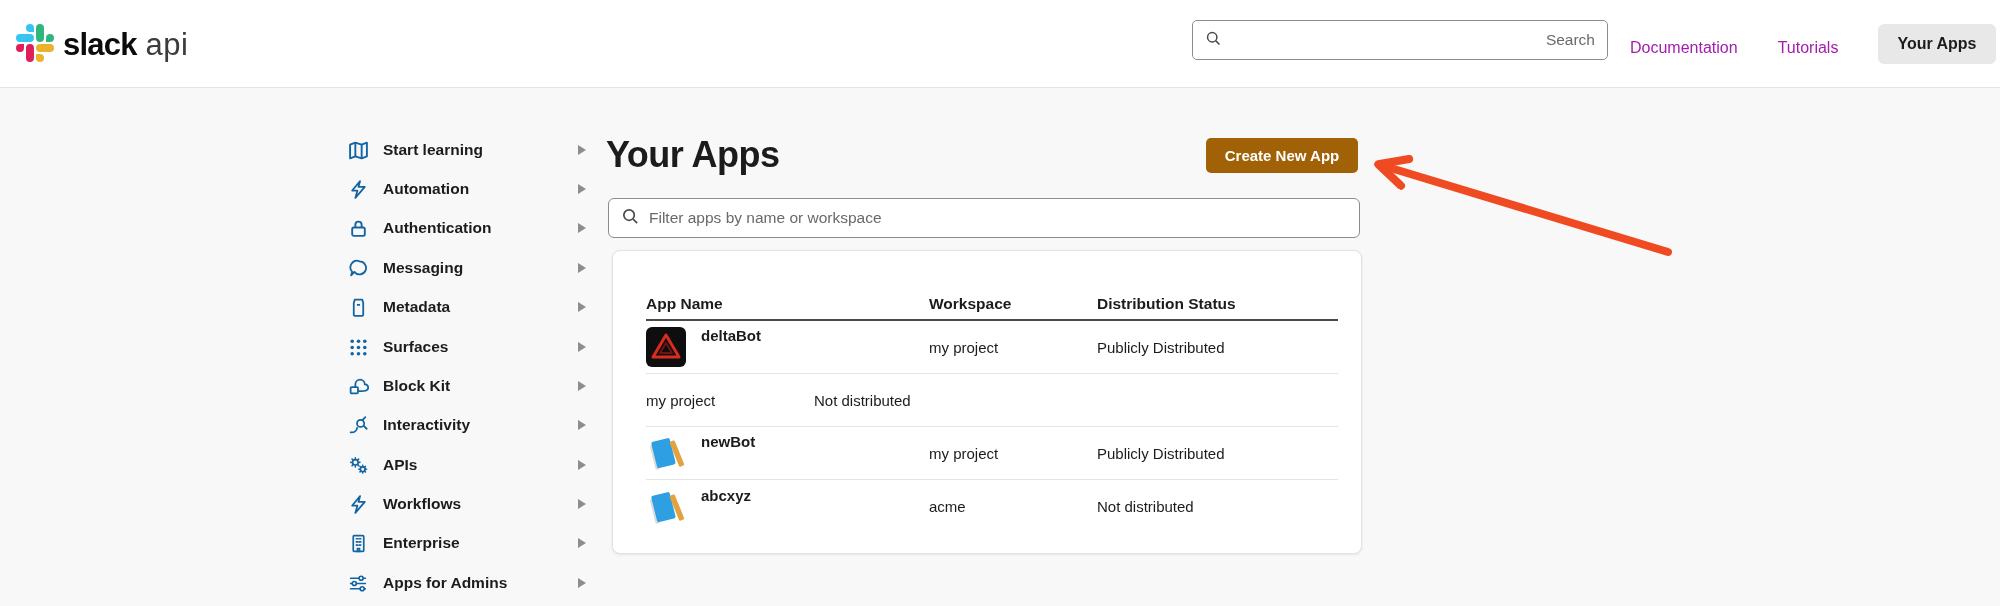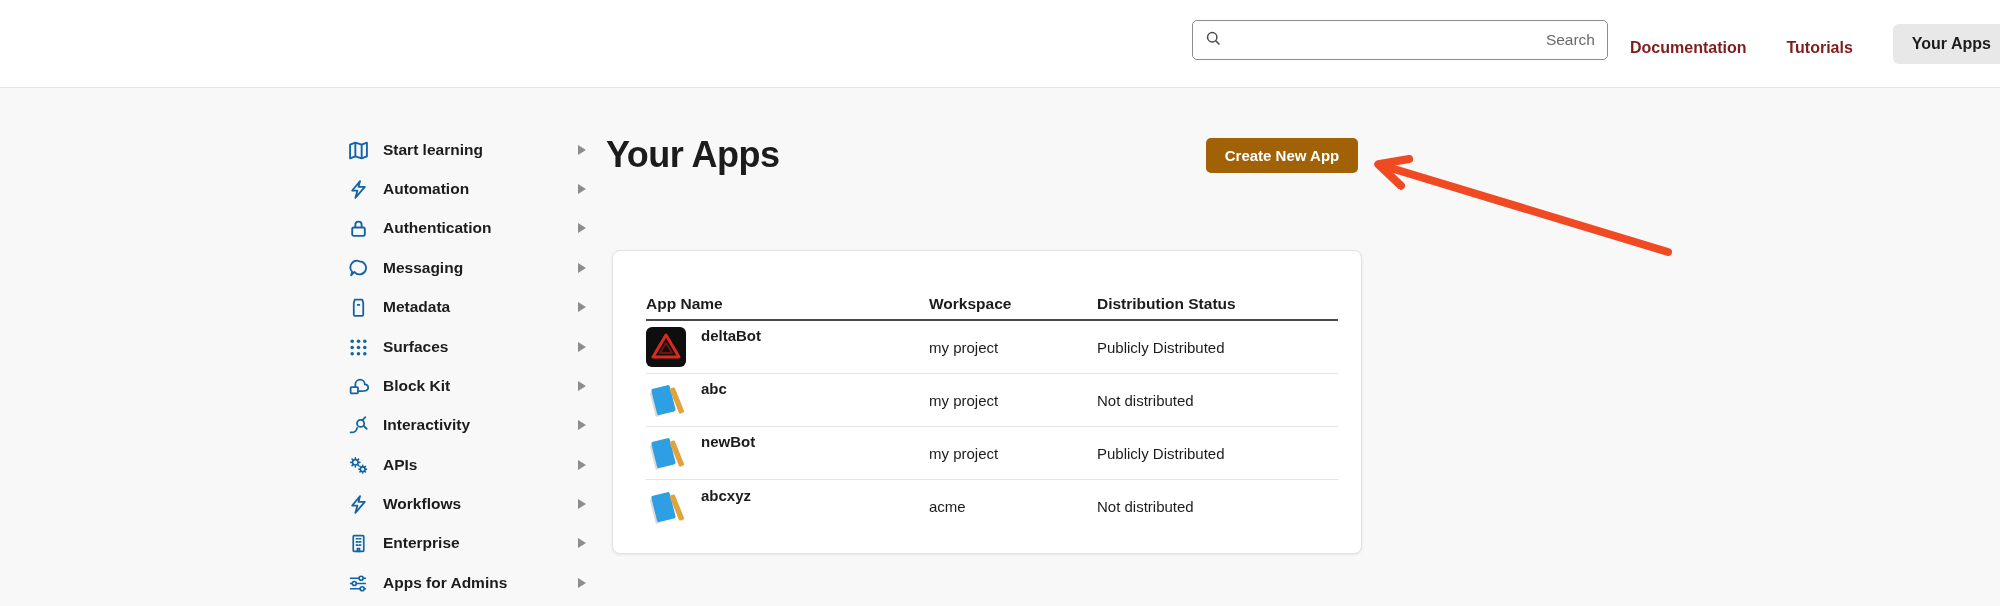--- a/index.html
+++ b/index.html
@@ -21,21 +21,21 @@
     position:absolute; left:1192px; top:20px; width:416px; height:40px;
     background:#fff; border:1px solid #8d8d8d; border-radius:5px;
     display:flex; align-items:center; padding:0 12px; gap:8px;
   }
   .searchbox input {
     border:none; outline:none; flex:1; font-size:15.5px; color:#1d1c1d;
     font-family:"Liberation Sans", sans-serif; background:transparent;text-align:right;
   }
   .searchbox input::placeholder { color:#696969; }
   .topnav { position:absolute; left:1630px; top:0; height:88px; display:flex; align-items:center; gap:40px; }
-  .topnav .navlink { font-size:16px; font-weight:700; color:#7f1d1d; cursor:pointer; white-space:nowrap;margin-top:8px; }
+  .topnav .navlink { font-size:16px; font-weight:400; color:#a21caf; cursor:pointer; white-space:nowrap;margin-top:8px; }
   .topnav .navpill {
     background:#e8e8e8; border-radius:6px; padding:11px 19px;
     font-size:16px; font-weight:700; color:#1d1c1d; cursor:pointer; white-space:nowrap;
   }
   
   .side-item {
     position:absolute; left:348px; width:238px; height:30px;
     display:flex; align-items:center; cursor:pointer;
   }
   .side-item .sicon { width:21px; height:21px; display:flex; align-items:center; justify-content:center; flex:none; }
@@ -83,20 +83,30 @@
   .appicon { width:40px; height:40px; flex:none; }
   
   .annot-arrow { position:absolute; left:1350px; top:140px; width:340px; height:130px; pointer-events:none; z-index:5; }
 </style>
 </head>
 <body>
 
 <div id="app">
 
   <div class="topbar">
+    <div class="logo">
+      <span><svg viewBox="0 0 24 24">
+        <path fill="#E01E5A" d="M5.042 15.165a2.528 2.528 0 0 1-2.52 2.523A2.528 2.528 0 0 1 0 15.165a2.527 2.527 0 0 1 2.522-2.52h2.52v2.52zM6.313 15.165a2.527 2.527 0 0 1 2.521-2.52 2.527 2.527 0 0 1 2.521 2.52v6.313A2.528 2.528 0 0 1 8.834 24a2.528 2.528 0 0 1-2.521-2.522v-6.313z"></path>
+        <path fill="#36C5F0" d="M8.834 5.042a2.528 2.528 0 0 1-2.521-2.52A2.528 2.528 0 0 1 8.834 0a2.528 2.528 0 0 1 2.521 2.522v2.52H8.834zM8.834 6.313a2.528 2.528 0 0 1 2.521 2.521 2.528 2.528 0 0 1-2.521 2.521H2.522A2.528 2.528 0 0 1 0 8.834a2.528 2.528 0 0 1 2.522-2.521h6.312z"></path>
+        <path fill="#2EB67D" d="M18.956 8.834a2.528 2.528 0 0 1 2.522-2.521A2.528 2.528 0 0 1 24 8.834a2.528 2.528 0 0 1-2.522 2.521h-2.522V8.834zM17.688 8.834a2.528 2.528 0 0 1-2.523 2.521 2.527 2.527 0 0 1-2.52-2.521V2.522A2.527 2.527 0 0 1 15.165 0a2.528 2.528 0 0 1 2.523 2.522v6.312z"></path>
+        <path fill="#ECB22E" d="M15.165 18.956a2.528 2.528 0 0 1 2.523 2.522A2.528 2.528 0 0 1 15.165 24a2.527 2.527 0 0 1-2.52-2.522v-2.522h2.52zM15.165 17.688a2.527 2.527 0 0 1-2.52-2.523 2.526 2.526 0 0 1 2.52-2.52h6.313A2.527 2.527 0 0 1 24 15.165a2.528 2.528 0 0 1-2.522 2.523h-6.313z"></path>
+      </svg></span>
+      <span class="brand">slack</span>
+      <span class="suffix">api</span>
+    </div>
 
     <div class="searchbox">
       <span><svg width="17" height="17" viewBox="0 0 20 20" fill="none" stroke="#4a4a4a" stroke-width="1.8">
             <circle cx="8.5" cy="8.5" r="5.5"></circle>
             <line x1="12.8" y1="12.8" x2="17" y2="17"></line>
           </svg></span>
       <input type="text" placeholder="Search" style="">
     </div>
 
     <div class="topnav">
@@ -233,20 +243,27 @@
         </svg>
       </span>
     <span class="slabel">Apps for Admins</span>
     <span class="sarrow"></span>
   </div>
 
   <h1 class="page-title">Your Apps</h1>
 
   <button class="create-btn">Create New App</button>
 
+  <div class="filterbox">
+    <span><svg width="19" height="19" viewBox="0 0 20 20" fill="none" stroke="#4a4a4a" stroke-width="1.8">
+          <circle cx="8.5" cy="8.5" r="5.5"></circle>
+          <line x1="12.8" y1="12.8" x2="17" y2="17"></line>
+        </svg></span>
+    <input type="text" placeholder="Filter apps by name or workspace" style="">
+  </div>
 
   <div class="apps-card">
     <div class="apps-table">
       <div class="t-head">
         <span class="th col-name">App Name</span>
         <span class="th col-ws">Workspace</span>
         <span class="th col-status">Distribution Status</span>
       </div>
 
       <div class="t-row">
@@ -256,32 +273,20 @@
                 <path d="M20 8 33 30H7z" fill="none" stroke="#d92b1f" stroke-width="3" stroke-linejoin="round"></path>
                 <path d="M20 16 26 26H14z" fill="none" stroke="#6e140d" stroke-width="2" stroke-linejoin="round"></path>
               </svg></span>
           <span class="appname">deltaBot</span>
         </span>
         <span class="cell col-ws">my project</span>
         <span class="cell col-status">Publicly Distributed</span>
       </div>
 
       <div class="t-row">
-        <span class="cell col-name namecell">
-          <span class="appicon"><svg viewBox="0 0 40 40">
-                <g transform="rotate(-14 20 20)">
-                  <rect x="6" y="9" width="4" height="25" rx="1" fill="#d9d9d9"></rect>
-                  <rect x="8" y="6" width="19" height="27" rx="2" fill="#2e9fe2"></rect>
-                </g>
-                <g transform="rotate(-22 31 20)">
-                  <rect x="28" y="7" width="5.5" height="27" rx="1.5" fill="#e2a23d"></rect>
-                </g>
-              </svg></span>
-          <span class="appname">abc</span>
-        </span>
         <span class="cell col-ws">my project</span>
         <span class="cell col-status">Not distributed</span>
       </div>
 
       <div class="t-row">
         <span class="cell col-name namecell">
           <span class="appicon"><svg viewBox="0 0 40 40">
                 <g transform="rotate(-14 20 20)">
                   <rect x="6" y="9" width="4" height="25" rx="1" fill="#d9d9d9"></rect>
                   <rect x="8" y="6" width="19" height="27" rx="2" fill="#2e9fe2"></rect>

